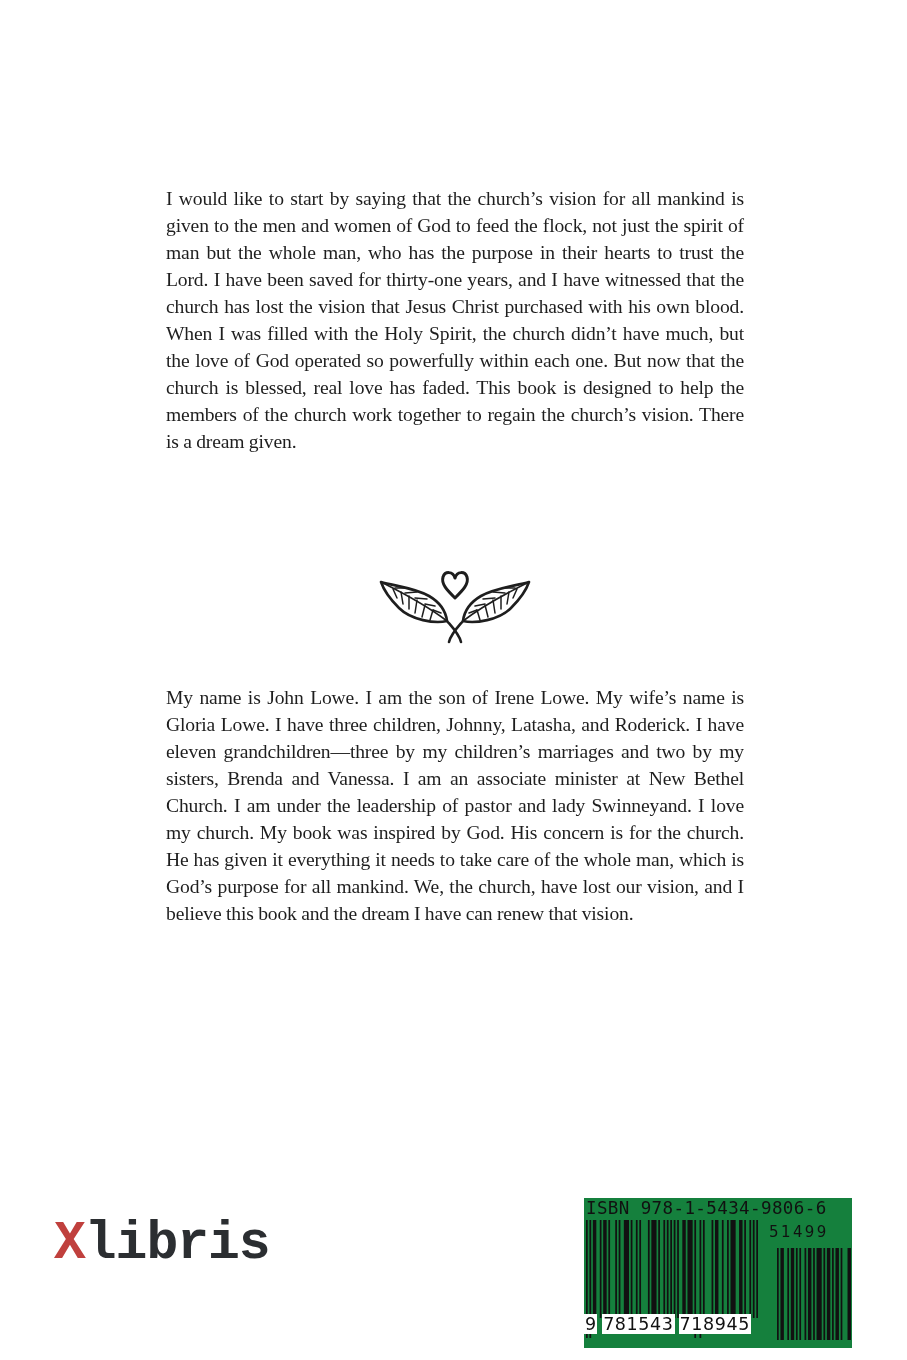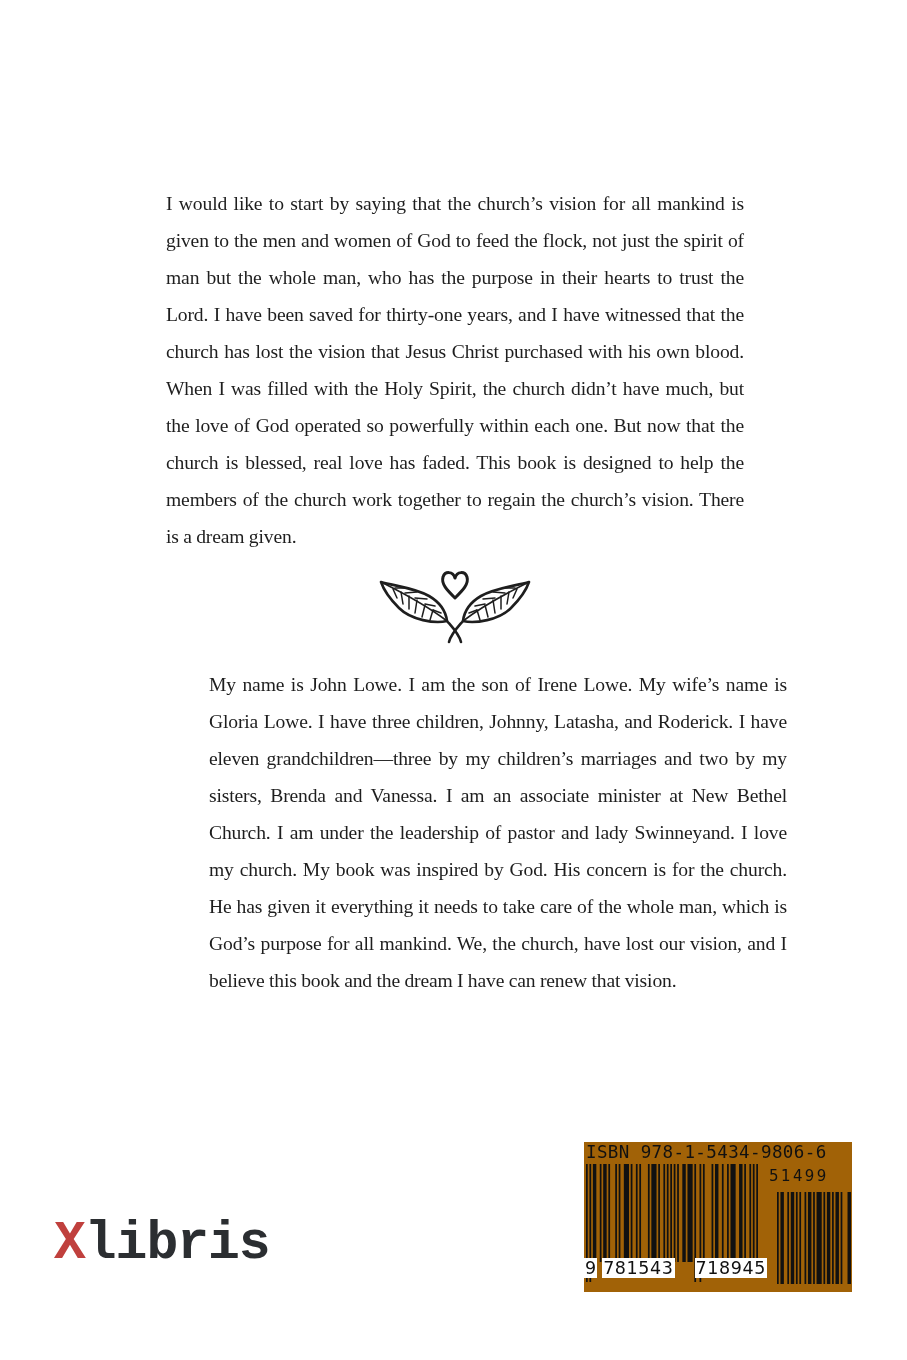--- a/index.html
+++ b/index.html
@@ -13,29 +13,29 @@
       position: relative;
       overflow: hidden;
       font-family: "Liberation Serif", "DejaVu Serif", serif;
       color: #1e1e1e;
     }
     .para {
       position: absolute;
       left: 166px;
       width: 578px;
       font-size: 19.6px;
-      line-height: 37px;
+      line-height: 27px;
       text-align: justify;
       text-align-last: left;
       margin: 0;
       letter-spacing: -0.15px;
       word-spacing: -0.3px;
     }
     #para-1 { top: 185px; }
-    #para-2 { top: 666px; margin-left: 43px; }
+    #para-2 { top: 684px; }
 
     #ornament {
       position: absolute;
       left: 375px;
       top: 568px;
       width: 160px;
       height: 80px;
     }
 
     #publisher-logo {
@@ -47,24 +47,24 @@
       font-size: 53px;
       line-height: 60px;
       letter-spacing: -1px;
       color: #2b2e31;
     }
     #publisher-logo .x { color: #c0403d; }
 
     #isbn-block {
       position: absolute;
       left: 584px;
-      top: 1142px;
+      top: 1198px;
       width: 268px;
       height: 150px;
-      background: #a16207;
+      background: #15803d;
     }
     #isbn-label {
       position: absolute;
       left: 2px;
       top: 0;
       font-family: "DejaVu Sans Mono", "Liberation Mono", monospace;
       font-size: 17.5px;
       line-height: 20px;
       letter-spacing: 0.4px;
       color: #111;
@@ -101,21 +101,21 @@
       font-family: "DejaVu Sans", "Liberation Sans", sans-serif;
       font-size: 17.5px;
       line-height: 20px;
       color: #111;
       white-space: nowrap;
       display: flex;
       gap: 0;
     }
     #barcode-digits span { background: #fff; padding: 0 1px; }
     #bd-first { margin-right: 5px; }
-    #bd-left { margin-right: 20px; letter-spacing: 0.6px; }
+    #bd-left { margin-right: 4px; letter-spacing: 0.6px; }
     #bd-right { letter-spacing: 0.6px; }
   </style>
 </head>
 <body>
 
 <p id="para-1" class="para">I would like to start by saying that the church’s vision for all mankind is given to the men and women of God to feed the flock, not just the spirit of man but the whole man, who has the purpose in their hearts to trust the Lord. I have been saved for thirty-one years, and I have witnessed that the church has lost the vision that Jesus Christ purchased with his own blood. When I was filled with the Holy Spirit, the church didn’t have much, but the love of God operated so powerfully within each one. But now that the church is blessed, real love has faded. This book is designed to help the members of the church work together to regain the church’s vision. There is a dream given.</p>
 
 <svg id="ornament" viewBox="0 0 160 80" xmlns="http://www.w3.org/2000/svg">
   <g fill="none" stroke="#1e1e1e" stroke-linecap="round" stroke-linejoin="round">
 

